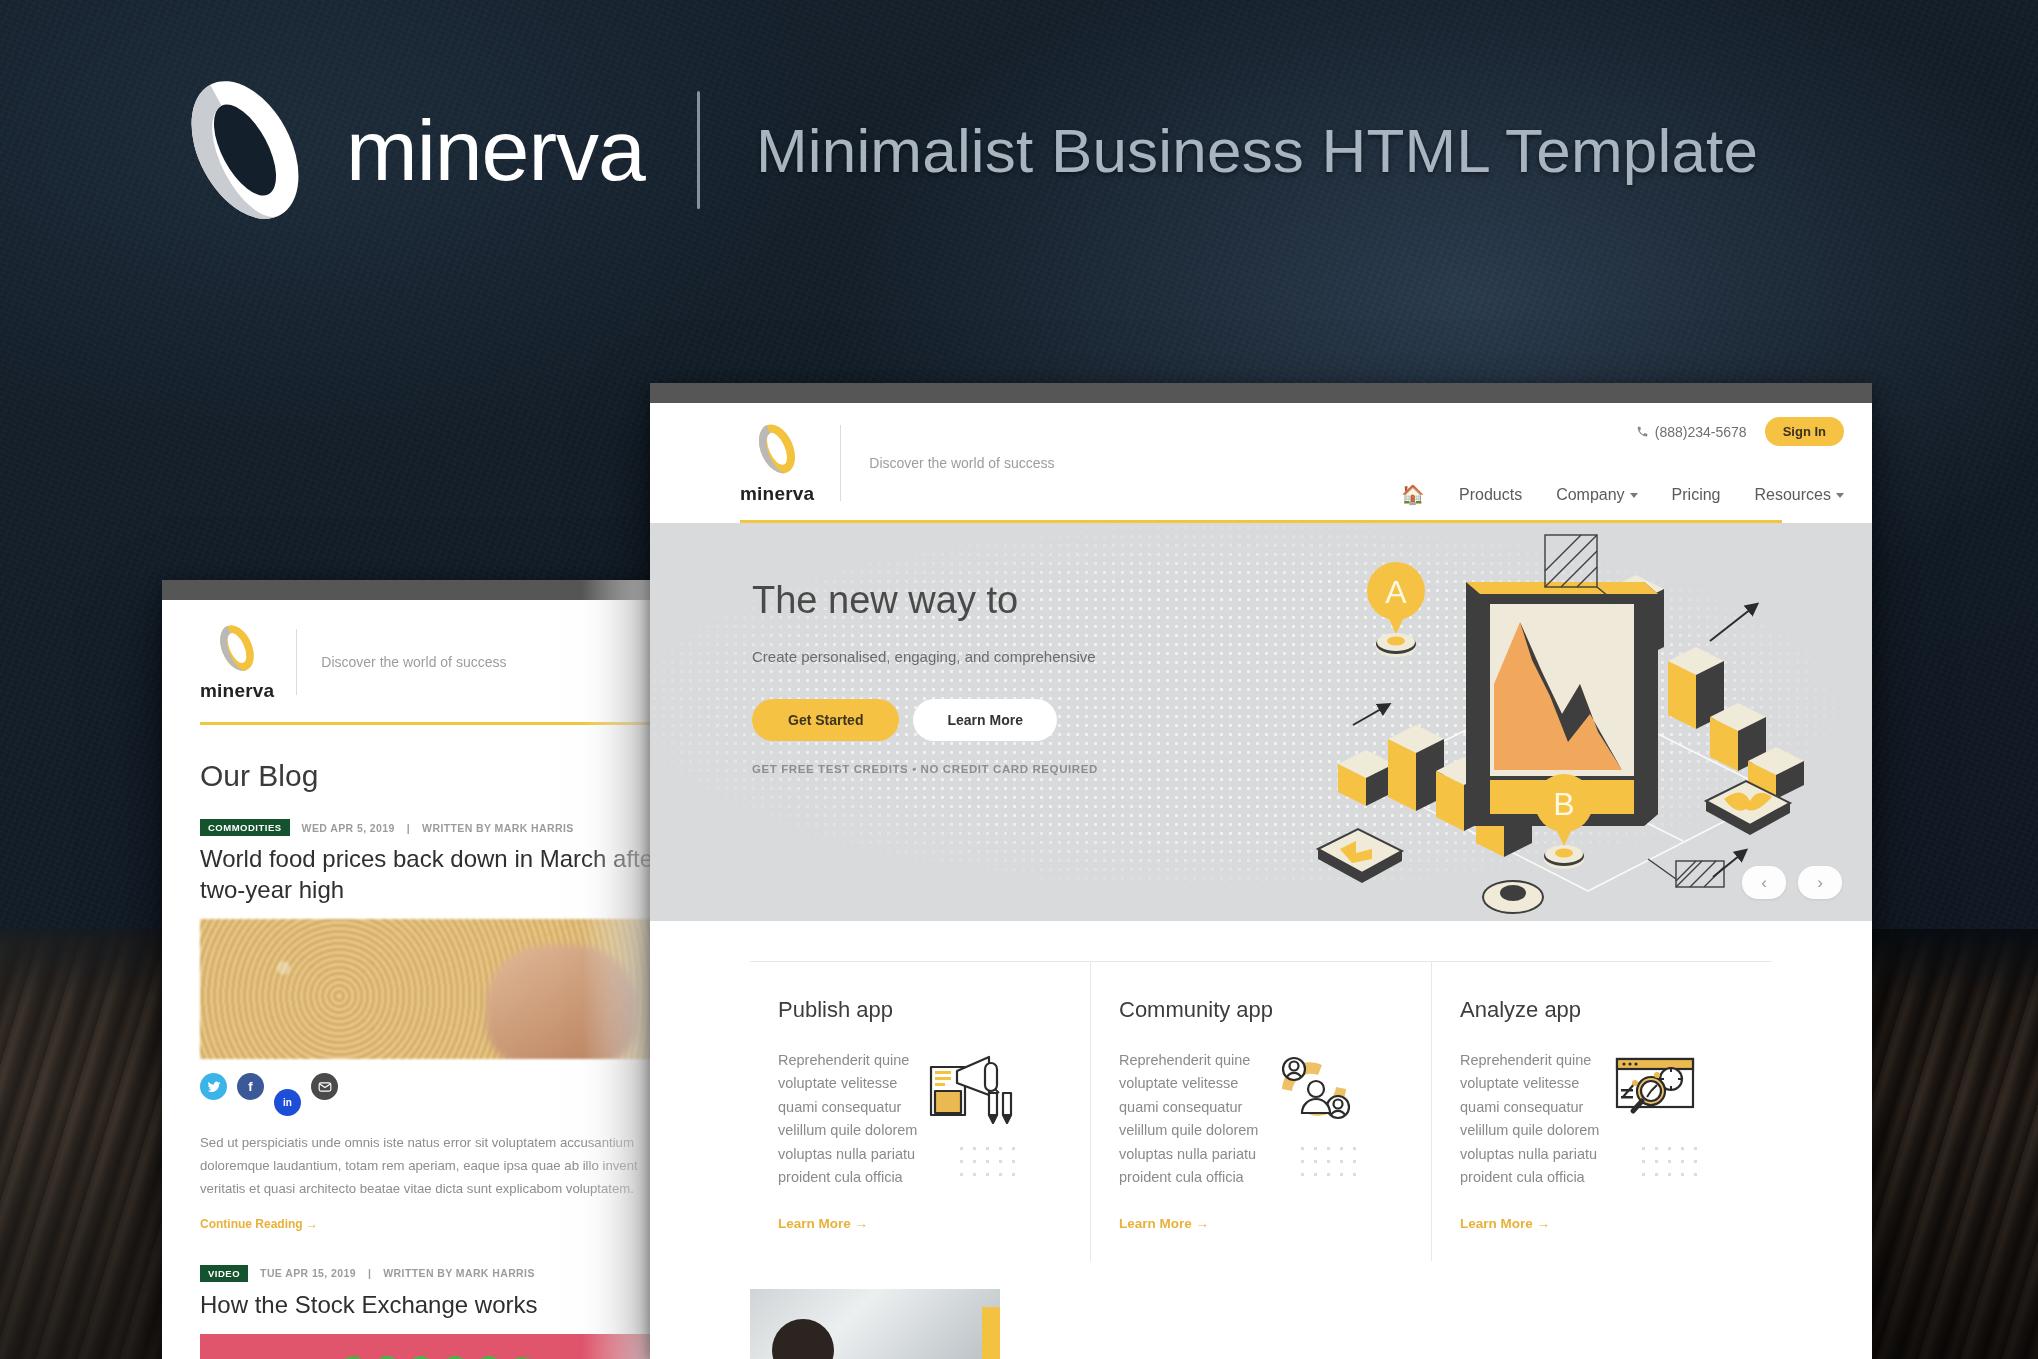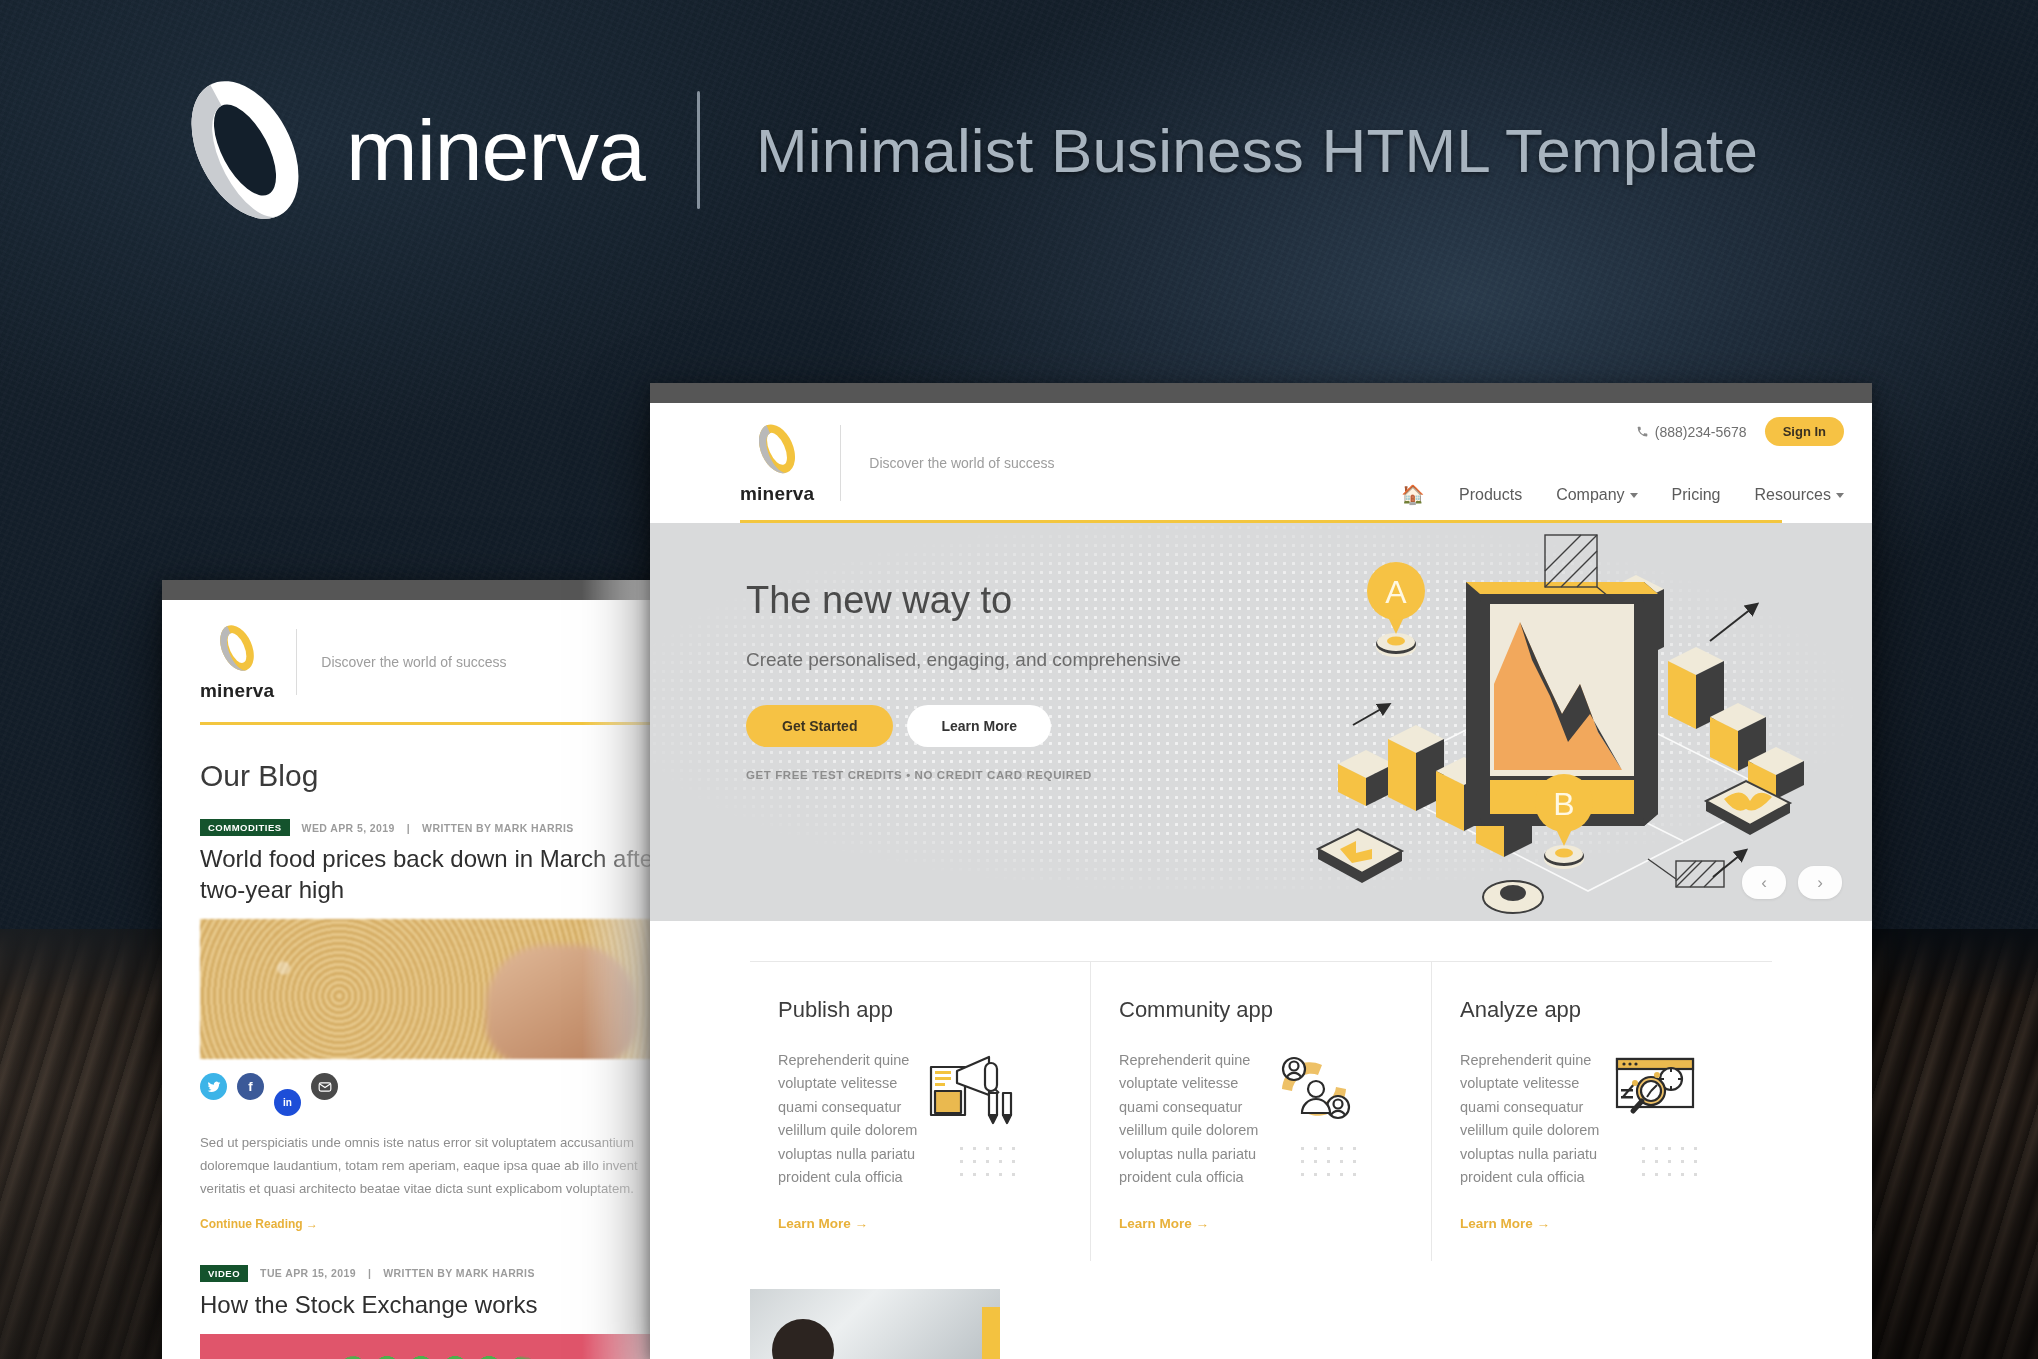--- a/index.html
+++ b/index.html
@@ -104,23 +104,23 @@
   
   #hero { position:relative; background:#d9dadb; height:398px; overflow:hidden; }
   #hero-map {
     position:absolute; inset:0;
     background-image:radial-gradient(circle, rgba(255,255,255,.85) 1.4px, rgba(255,255,255,0) 1.6px);
     background-size:9px 9px;
     -webkit-mask-image:radial-gradient(ellipse 62% 58% at 48% 46%, #000 0%, #000 55%, transparent 82%);
             mask-image:radial-gradient(ellipse 62% 58% at 48% 46%, #000 0%, #000 55%, transparent 82%);
     opacity:.75;
   }
-  #hero-copy { position:absolute; left:96px; top:54px; width:520px; }
+  #hero-copy { position:absolute; left:102px; top:54px; width:520px; }
   #hero-title { font-size:38px; line-height:1.22; color:#4a4a4a; font-weight:400; }
-  #hero-sub { margin-top:22px; font-size:19px; line-height:1.55; color:#6b6b6b; }
+  #hero-sub { margin-top:22px; font-size:15px; line-height:1.55; color:#6b6b6b; }
   #hero-btns { margin-top:30px; display:flex; gap:14px; }
   .btn-pill { border:none; border-radius:22px; font-size:14px; font-weight:700; cursor:pointer; }
   #btn-get { background:#f6c244; color:#3c3320; padding:13px 36px; }
   #btn-learn { background:#fff; color:#333; padding:13px 34px; }
   #hero-note { margin-top:22px; font-size:11.5px; letter-spacing:.6px; color:#8d8d8d; font-weight:700; }
   .carousel-arrows { position:absolute; right:30px; bottom:22px; display:flex; gap:12px; }
   .c-arrow {
     width:44px; height:33px; background:#fdfdfd; border-radius:16px; border:none; cursor:pointer;
     color:#9a9a9a; font-size:17px; line-height:33px; text-align:center;
     box-shadow:0 1px 3px rgba(0,0,0,.08);

